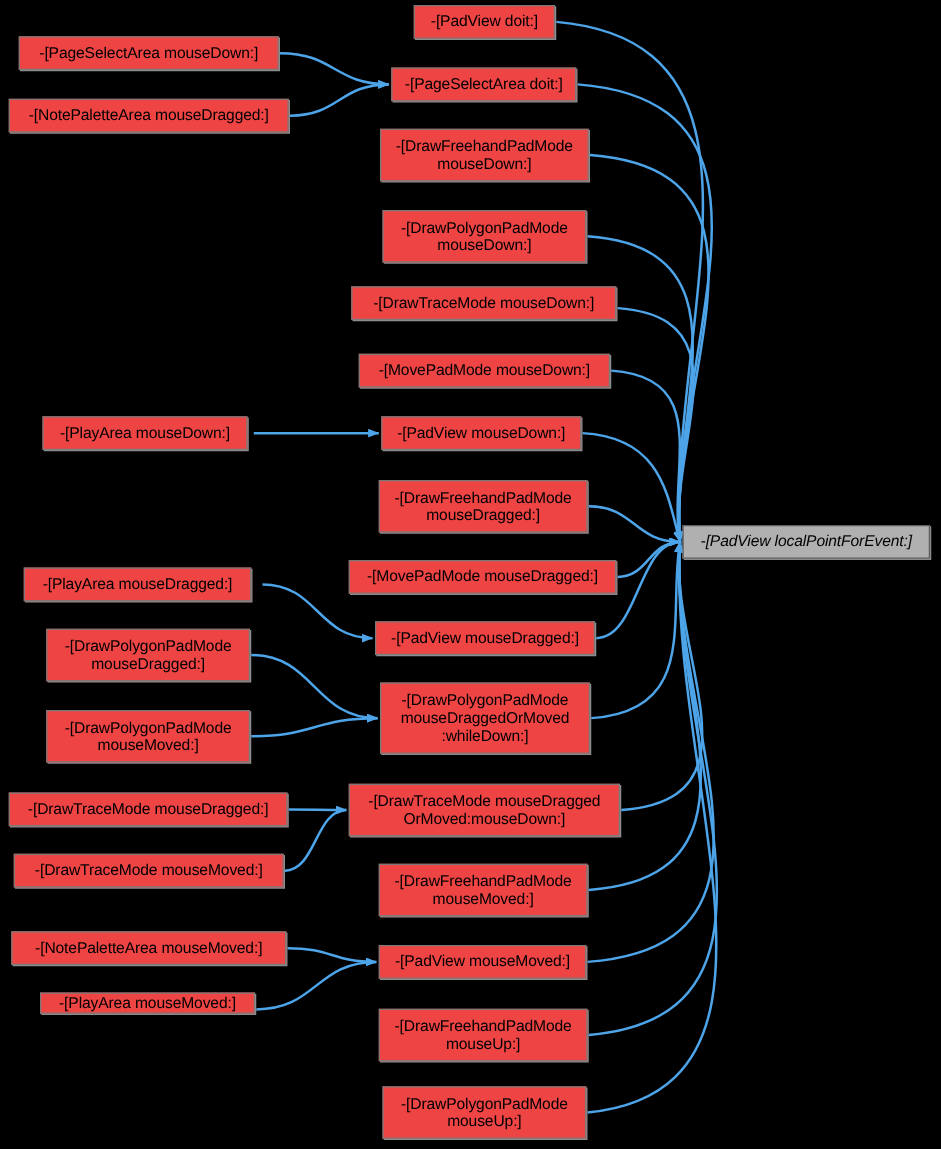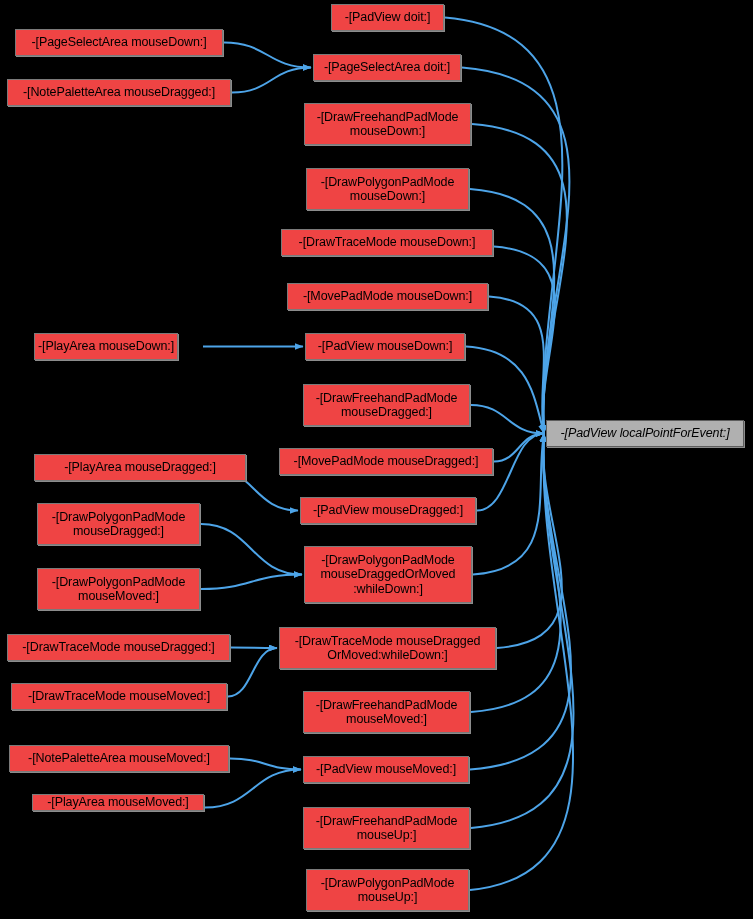--- a/index.html
+++ b/index.html
@@ -87,37 +87,37 @@
       <div class="node" style="left: 331px; top: 4px; width: 113px; height: 27px;"><span>-[PadView doit:]</span></div>
       <div class="node" style="left: 15px; top: 29px; width: 208px; height: 27px;"><span>-[PageSelectArea mouseDown:]</span></div>
       <div class="node" style="left: 313px; top: 54px; width: 148px; height: 27px;"><span>-[PageSelectArea doit:]</span></div>
       <div class="node" style="left: 7px; top: 79px; width: 224px; height: 27px;"><span>-[NotePaletteArea mouseDragged:]</span></div>
       <div class="node" style="left: 304px; top: 103px; width: 167px; height: 42px;"><span>-[DrawFreehandPadMode
 mouseDown:]</span></div>
       <div class="node" style="left: 306px; top: 168px; width: 163px; height: 42px;"><span>-[DrawPolygonPadMode
 mouseDown:]</span></div>
       <div class="node" style="left: 281px; top: 229px; width: 212px; height: 27px;"><span>-[DrawTraceMode mouseDown:]</span></div>
       <div class="node" style="left: 287px; top: 283px; width: 201px; height: 27px;"><span>-[MovePadMode mouseDown:]</span></div>
-      <div class="node" style="left: 34px; top: 333px; width: 144px; height: 27px;"><span>-[PlayArea mouseDown:]</span></div>
+      <div class="node" style="left: 34px; top: 333px; width: 164px; height: 27px;"><span>-[PlayArea mouseDown:]</span></div>
       <div class="node" style="left: 305px; top: 333px; width: 160px; height: 27px;"><span>-[PadView mouseDown:]</span></div>
       <div class="node" style="left: 303px; top: 384px; width: 167px; height: 42px;"><span>-[DrawFreehandPadMode
 mouseDragged:]</span></div>
-      <div class="node" style="left: 34px; top: 454px; width: 212px; height: 27px;"><span>-[PlayArea mouseDragged:]</span></div>
+      <div class="node" style="left: 19px; top: 454px; width: 182px; height: 27px;"><span>-[PlayArea mouseDragged:]</span></div>
       <div class="node" style="left: 279px; top: 448px; width: 214px; height: 27px;"><span>-[MovePadMode mouseDragged:]</span></div>
       <div class="node" style="left: 37px; top: 503px; width: 163px; height: 42px;"><span>-[DrawPolygonPadMode
 mouseDragged:]</span></div>
       <div class="node" style="left: 300px; top: 497px; width: 176px; height: 27px;"><span>-[PadView mouseDragged:]</span></div>
       <div class="node" style="left: 304px; top: 546px; width: 168px; height: 57px;"><span>-[DrawPolygonPadMode
 mouseDraggedOrMoved
 :whileDown:]</span></div>
       <div class="node" style="left: 37px; top: 568px; width: 163px; height: 42px;"><span>-[DrawPolygonPadMode
 mouseMoved:]</span></div>
       <div class="node" style="left: 7px; top: 634px; width: 223px; height: 27px;"><span>-[DrawTraceMode mouseDragged:]</span></div>
       <div class="node" style="left: 279px; top: 627px; width: 217px; height: 42px;"><span>-[DrawTraceMode mouseDragged
-OrMoved:whileDown:]</span></div>
+OrMoved:mouseDown:]</span></div>
       <div class="node" style="left: 11px; top: 683px; width: 216px; height: 27px;"><span>-[DrawTraceMode mouseMoved:]</span></div>
       <div class="node" style="left: 303px; top: 691px; width: 167px; height: 42px;"><span>-[DrawFreehandPadMode
 mouseMoved:]</span></div>
       <div class="node" style="left: 9px; top: 745px; width: 220px; height: 27px;"><span>-[NotePaletteArea mouseMoved:]</span></div>
       <div class="node" style="left: 303px; top: 756px; width: 166px; height: 27px;"><span>-[PadView mouseMoved:]</span></div>
       <div class="node" style="left: 32px; top: 794px; width: 172px; height: 17px;"><span>-[PlayArea mouseMoved:]</span></div>
       <div class="node" style="left: 303px; top: 807px; width: 167px; height: 42px;"><span>-[DrawFreehandPadMode
 mouseUp:]</span></div>
       <div class="node" style="left: 306px; top: 869px; width: 163px; height: 42px;"><span>-[DrawPolygonPadMode
 mouseUp:]</span></div>

